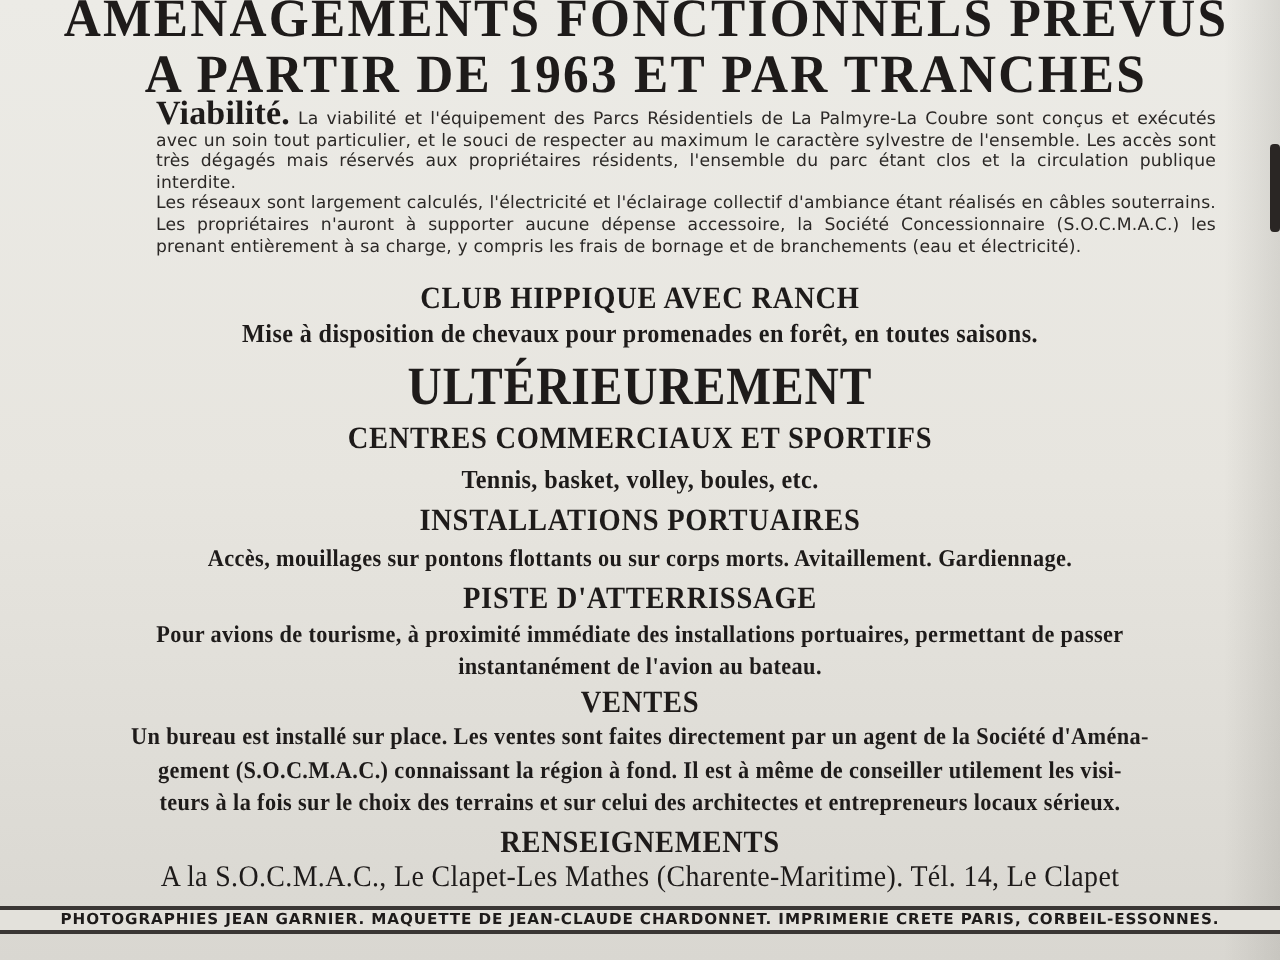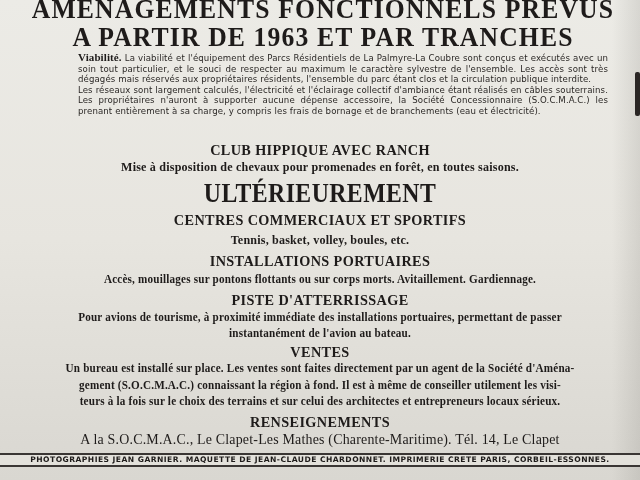--- a/index.html
+++ b/index.html
@@ -61,21 +61,21 @@
       font-family: "DejaVu Sans", sans-serif;
       font-size: 8.6px;
       line-height: 10.6px;
       color: #2b2826;
       text-align: justify;
       letter-spacing: 0.1px;
     }
     .viab .lead {
       font-family: "Liberation Serif", serif;
       font-weight: bold;
-      font-size: 11px;
+      font-size: 17px;
       color: #1e1b1a;
     }
     .viab p { margin: 0; }
 
     .h2 {
       font-size: 15.5px;
       letter-spacing: 0.4px;
       transform: scaleX(0.92);
       transform-origin: center;
     }

